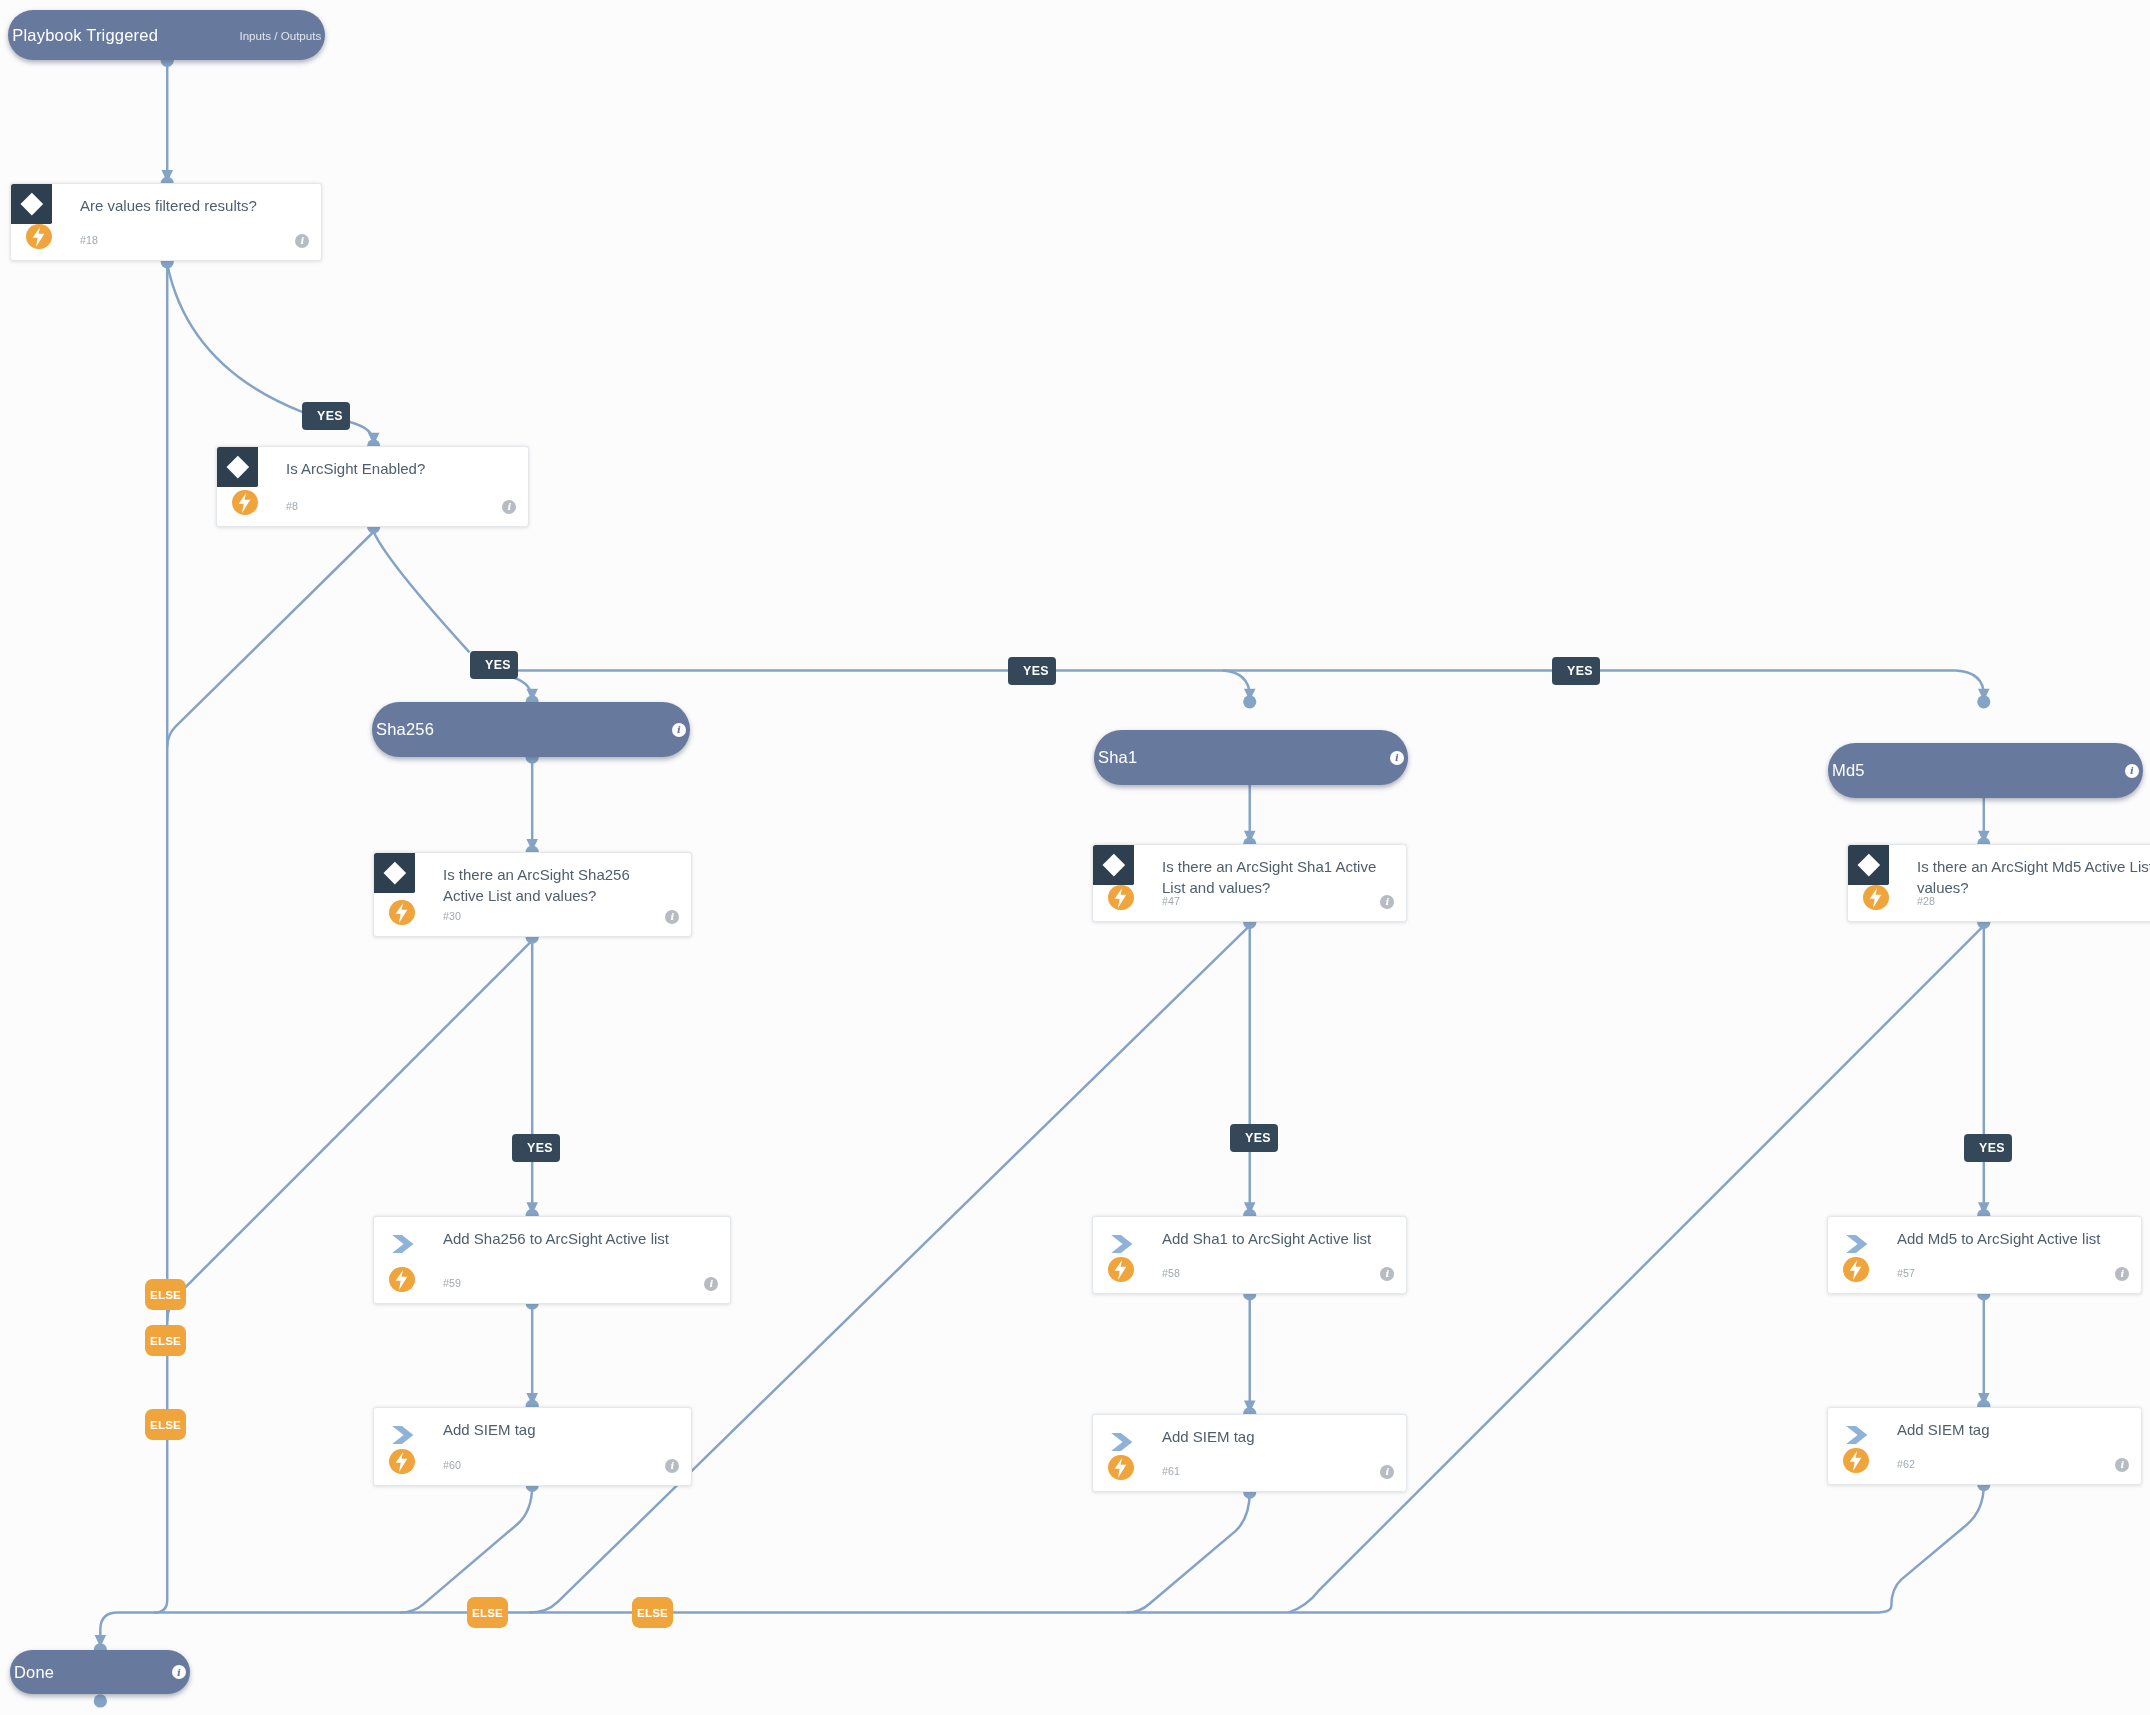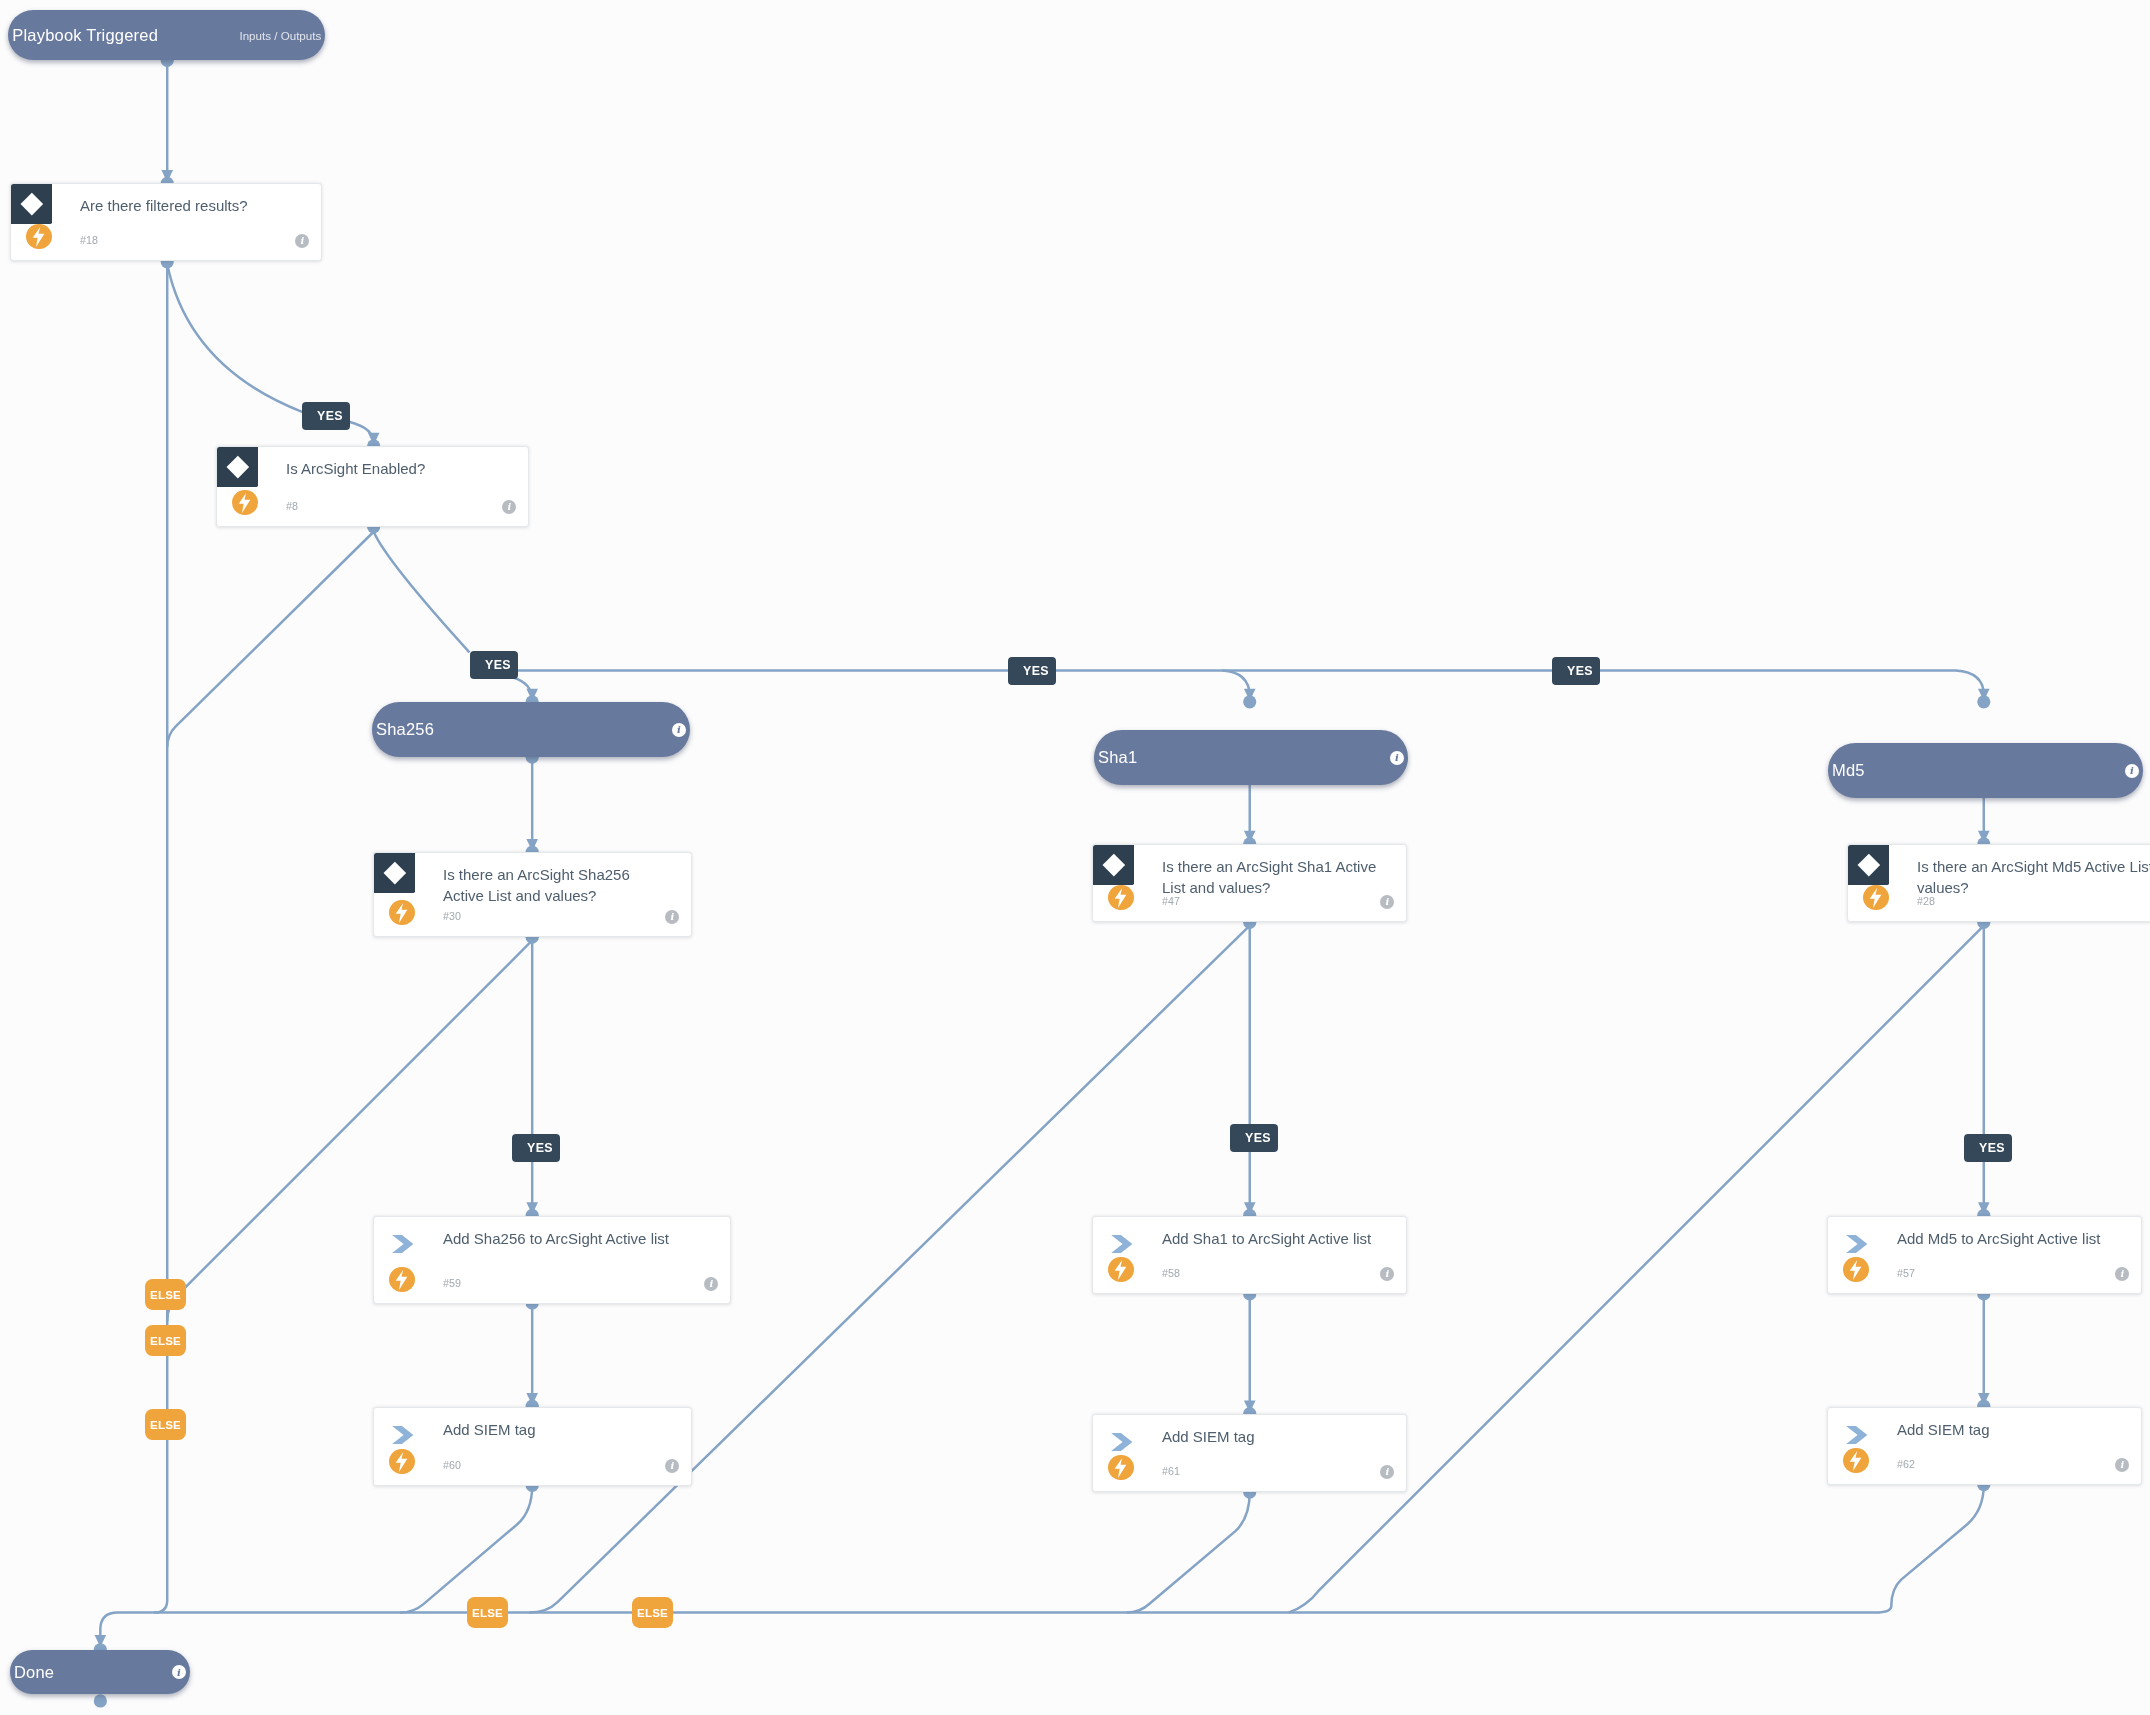--- a/index.html
+++ b/index.html
@@ -163,21 +163,21 @@
   <div class="pill n-pt">
     <span class="pill-title">Playbook Triggered</span>
     <span class="spacer"></span>
     <span class="io">Inputs / Outputs</span>
   </div>
 
   <div class="card n-18">
     <div class="cond-ic">
         <div class="diamond"></div>
       </div>
-    <div class="title">Are there filtered results?</div>
+    <div class="title">Are values filtered results?</div>
     <div class="bolt">
       <svg width="15" height="20" viewBox="0 0 18 24">
           <polygon points="11,0 2,13 8,13 6,24 16,8 9,8" fill="#ffffff"></polygon>
         </svg>
     </div>
     <div class="num">#18</div>
     <div class="cinfo">i</div>
   </div>
 
   <div class="card n-8">

